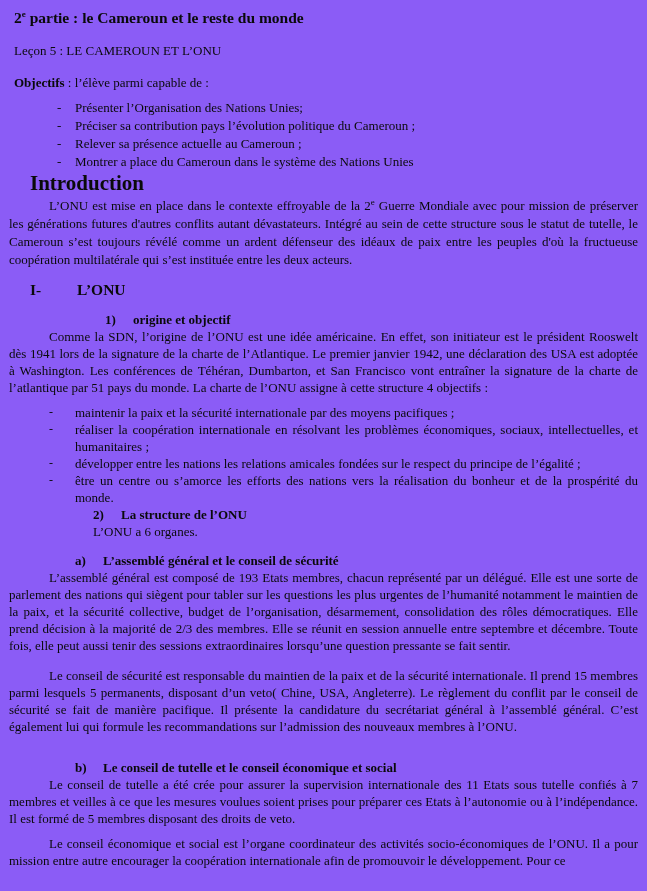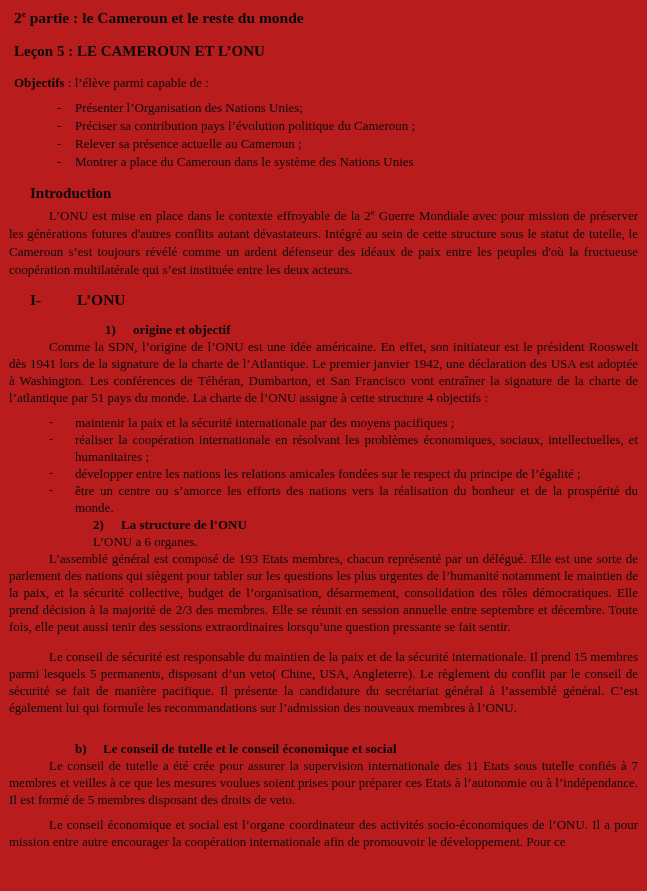--- a/index.html
+++ b/index.html
@@ -1,40 +1,40 @@
 <!DOCTYPE html>
 <html><head>
 <meta charset="utf-8">
 <style>
   html, body { margin: 0; padding: 0; background: #e8e8e8; }
   .page {
     width: 647px; height: 891px; box-sizing: border-box;
-    margin: 0 auto; background: #b91c1c; color: #0a0a0a;
+    margin: 0 auto; background: #8b5cf6; color: #0a0a0a;
     font-family: "Liberation Serif", "DejaVu Serif", serif;
     font-size: 13px; line-height: 17px;
     padding: 8px 9px 6px 9px; overflow: hidden; position: relative;
   }
   .part-title { font-size: 15.5px; font-weight: bold; line-height: 19px; margin: 0 0 0 5px; }
   .part-title sup, .body-sup { font-size: 9px; font-weight: bold; vertical-align: super; line-height: 0; }
   .intro-para .body-sup { font-weight: normal; }
-  .lesson-title { font-size: 15px; font-weight: bold; line-height: 20px; margin: 14px 0 0 5px; }
+  .lesson-title { font-size: 13px; font-weight: normal; line-height: 20px; margin: 14px 0 0 5px; }
   .objectifs-line { margin: 13px 0 0 5px; line-height: 17px; }
   .objectifs-line .label { font-weight: bold; }
 
   ul.dash-list { list-style: none; margin: 8px 0 0 0; padding: 0; }
   ul.dash-list.obj { padding-left: 48px; }
   ul.dash-list.obj li { line-height: 18px; padding-left: 18px; position: relative; }
   ul.dash-list.onu { padding-left: 32px; }
   ul.dash-list.onu li { line-height: 17px; padding-left: 34px; position: relative; text-align: justify; }
   ul.dash-list li::before { content: "-"; position: absolute; left: 0; }
   ul.dash-list.onu li::before { left: 8px; font-size: 12px; }
 
   .h-section { font-size: 15.5px; font-weight: bold; line-height: 19px; margin: 11px 0 12px 21px; }
   .h-section .num { display: inline-block; min-width: 47px; }
-  .intro-h { font-size: 15px; font-weight: bold; line-height: 19px; margin: 13px 0 0 21px; }
+  .intro-h { font-size: 21px; font-weight: bold; line-height: 19px; margin: 3px 0 0 21px; }
 
   .sub-h { font-weight: bold; line-height: 17px; }
   .sub-h .num { display: inline-block; min-width: 28px; }
   .sub-h.n1 { margin: 5px 0 0 96px; }
   .sub-h.n2 { margin: 0 0 0 84px; font-family: Liberation Serif, serif; }
   .sub-h.na { margin: 12px 0 0 66px; }
   .sub-h.nb { margin: 24px 0 0 66px; }
 
   p.body { margin: 0; text-align: justify; line-height: 17px; }
   p.indent { text-indent: 40px; }
@@ -73,20 +73,21 @@
   <ul class="dash-list onu">
     <li>maintenir la paix et la sécurité internationale par des moyens pacifiques ;</li>
     <li>réaliser la coopération internationale en résolvant les problèmes économiques, sociaux, intellectuelles, et humanitaires ;</li>
     <li>développer entre les nations les relations amicales fondées sur le respect du principe de l’égalité ;</li>
     <li>être un centre ou s’amorce les efforts des nations vers la réalisation du bonheur et de la prospérité du monde.</li>
   </ul>
 
   <div class="sub-h n2"><span class="num">2)</span><span>La structure de l’ONU</span></div>
   <div class="organes-line">L’ONU a 6 organes.</div>
 
+  <div class="sub-h na"><span class="num">a)</span><span>L’assemblé général et le conseil de sécurité</span></div>
   <p class="body indent">L’assemblé général est composé de 193 Etats membres, chacun représenté par un délégué. Elle est une sorte de parlement des nations qui siègent pour tabler sur les questions les plus urgentes de l’humanité notamment le maintien de la paix, et la sécurité collective, budget de l’organisation, désarmement, consolidation des rôles démocratiques. Elle prend décision à la majorité de 2/3 des membres. Elle se réunit en session annuelle entre septembre et décembre. Toute fois, elle peut aussi tenir des sessions extraordinaires lorsqu’une question pressante se fait sentir.</p>
   <p class="body indent gap13">Le conseil de sécurité est responsable du maintien de la paix et de la sécurité internationale. Il prend 15 membres parmi lesquels 5 permanents, disposant d’un veto( Chine, USA, Angleterre). Le règlement du conflit par le conseil de sécurité se fait de manière pacifique. Il présente la candidature du secrétariat général à l’assemblé général. C’est également lui qui formule les recommandations sur l’admission des nouveaux membres à l’ONU.</p>
 
   <div class="sub-h nb"><span class="num">b)</span><span>Le conseil de tutelle et le conseil économique et social</span></div>
   <p class="body indent">Le conseil de tutelle a été crée pour assurer la supervision internationale des 11 Etats sous tutelle confiés à 7 membres et veilles à ce que les mesures voulues soient prises pour préparer ces Etats à l’autonomie ou à l’indépendance. Il est formé de 5 membres disposant des droits de veto.</p>
   <p class="body indent gap8">Le conseil économique et social est l’organe coordinateur des activités socio-économiques de l’ONU. Il a pour mission entre autre encourager la coopération internationale afin de promouvoir le développement. Pour ce</p>
 
 </div>
 
 </body></html>

